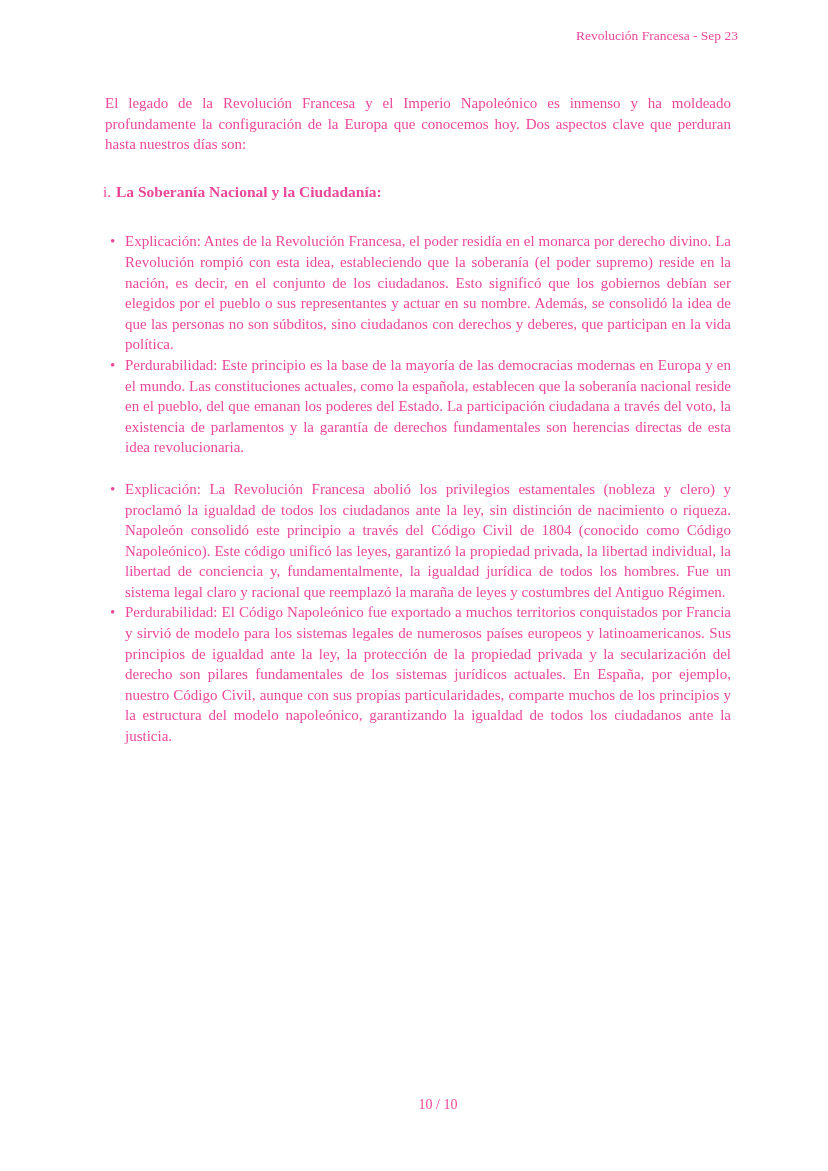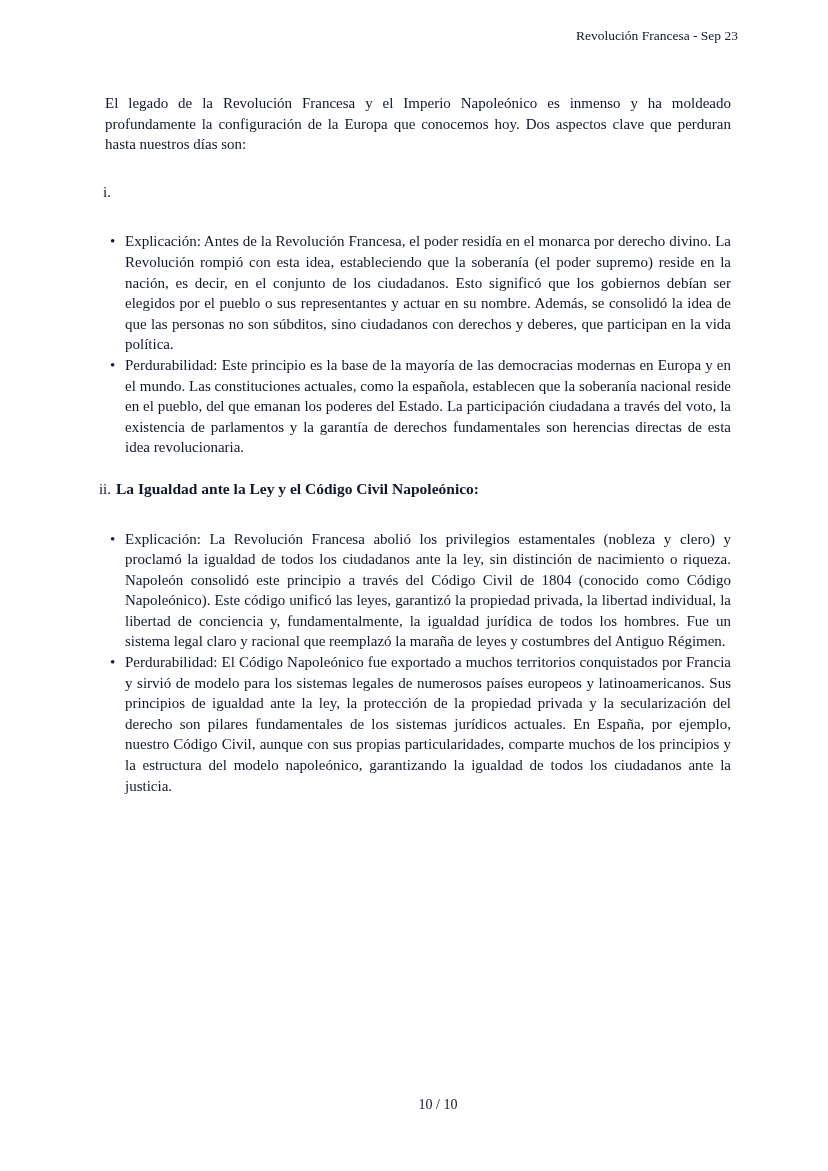--- a/index.html
+++ b/index.html
@@ -6,21 +6,21 @@
     margin: 0;
     padding: 0;
     background: #ffffff;
   }
   .page {
     position: relative;
     width: 828px;
     height: 1171px;
     background: #ffffff;
     font-family: "Liberation Serif", "DejaVu Serif", serif;
-    color: #0f172a;
+    color: #ec4899;
     overflow: hidden;
   }
   .hdr {
     position: absolute;
     top: 27px;
     left: 97px;
     right: 90px;
     text-align: right;
     font-size: 13.5px;
     line-height: 17px;
@@ -91,39 +91,36 @@
   <header class="hdr">
     <span>Revolución Francesa - Sep 23</span>
   </header>
 
   <main class="content">
 
     <p class="intro">El legado de la Revolución Francesa y el Imperio Napoleónico es inmenso y ha moldeado profundamente la configuración de la Europa que conocemos hoy. Dos aspectos clave que perduran hasta nuestros días son:</p>
 
     <div class="sec-head">
       <span class="sec-num">i.</span>
+      <h3 class="sec-title">La Soberanía Nacional y la Ciudadanía:</h3>
     </div>
 
     <ul class="blist">
       <li class="bitem">
         <span class="bmark">•</span>
         <b class="blabel">Explicación:</b>
         <span class="btext">Antes de la Revolución Francesa, el poder residía en el monarca por derecho divino. La Revolución rompió con esta idea, estableciendo que la soberanía (el poder supremo) reside en la nación, es decir, en el conjunto de los ciudadanos. Esto significó que los gobiernos debían ser elegidos por el pueblo o sus representantes y actuar en su nombre. Además, se consolidó la idea de que las personas no son súbditos, sino ciudadanos con derechos y deberes, que participan en la vida política.</span>
       </li>
       <li class="bitem">
         <span class="bmark">•</span>
         <b class="blabel">Perdurabilidad:</b>
         <span class="btext">Este principio es la base de la mayoría de las democracias modernas en Europa y en el mundo. Las constituciones actuales, como la española, establecen que la soberanía nacional reside en el pueblo, del que emanan los poderes del Estado. La participación ciudadana a través del voto, la existencia de parlamentos y la garantía de derechos fundamentales son herencias directas de esta idea revolucionaria.</span>
       </li>
     </ul>
 
-    <div class="sec-head">
-      <span class="sec-num">ii.</span>
-      <h3 class="sec-title">La Igualdad ante la Ley y el Código Civil Napoleónico:</h3>
-    </div>
 
     <ul class="blist">
       <li class="bitem">
         <span class="bmark">•</span>
         <b class="blabel">Explicación:</b>
         <span class="btext">La Revolución Francesa abolió los privilegios estamentales (nobleza y clero) y proclamó la igualdad de todos los ciudadanos ante la ley, sin distinción de nacimiento o riqueza. Napoleón consolidó este principio a través del Código Civil de 1804 (conocido como Código Napoleónico). Este código unificó las leyes, garantizó la propiedad privada, la libertad individual, la libertad de conciencia y, fundamentalmente, la igualdad jurídica de todos los hombres. Fue un sistema legal claro y racional que reemplazó la maraña de leyes y costumbres del Antiguo Régimen.</span>
       </li>
       <li class="bitem">
         <span class="bmark">•</span>
         <b class="blabel">Perdurabilidad:</b>

